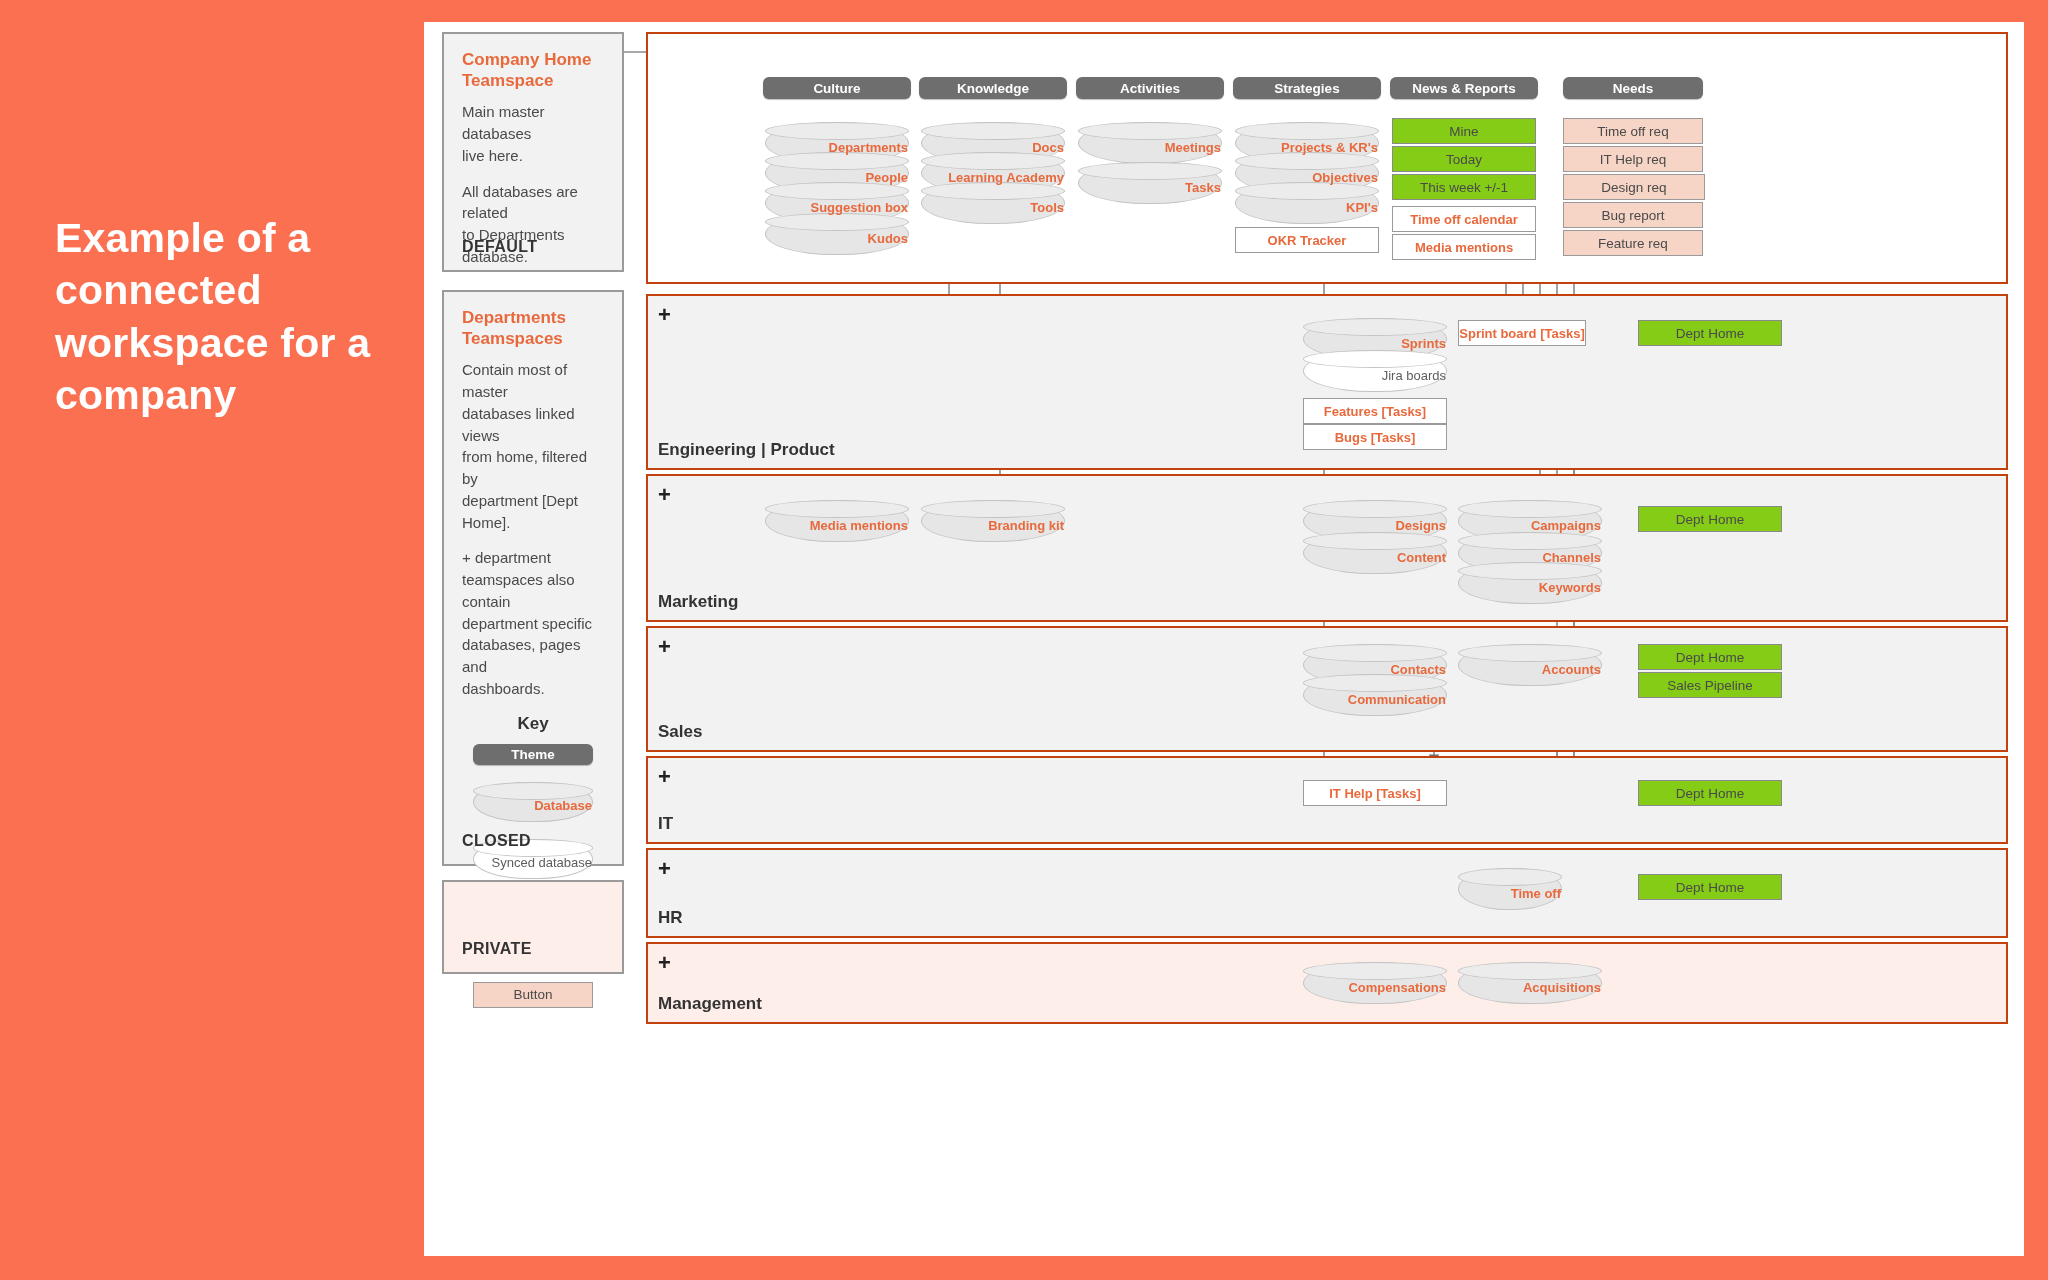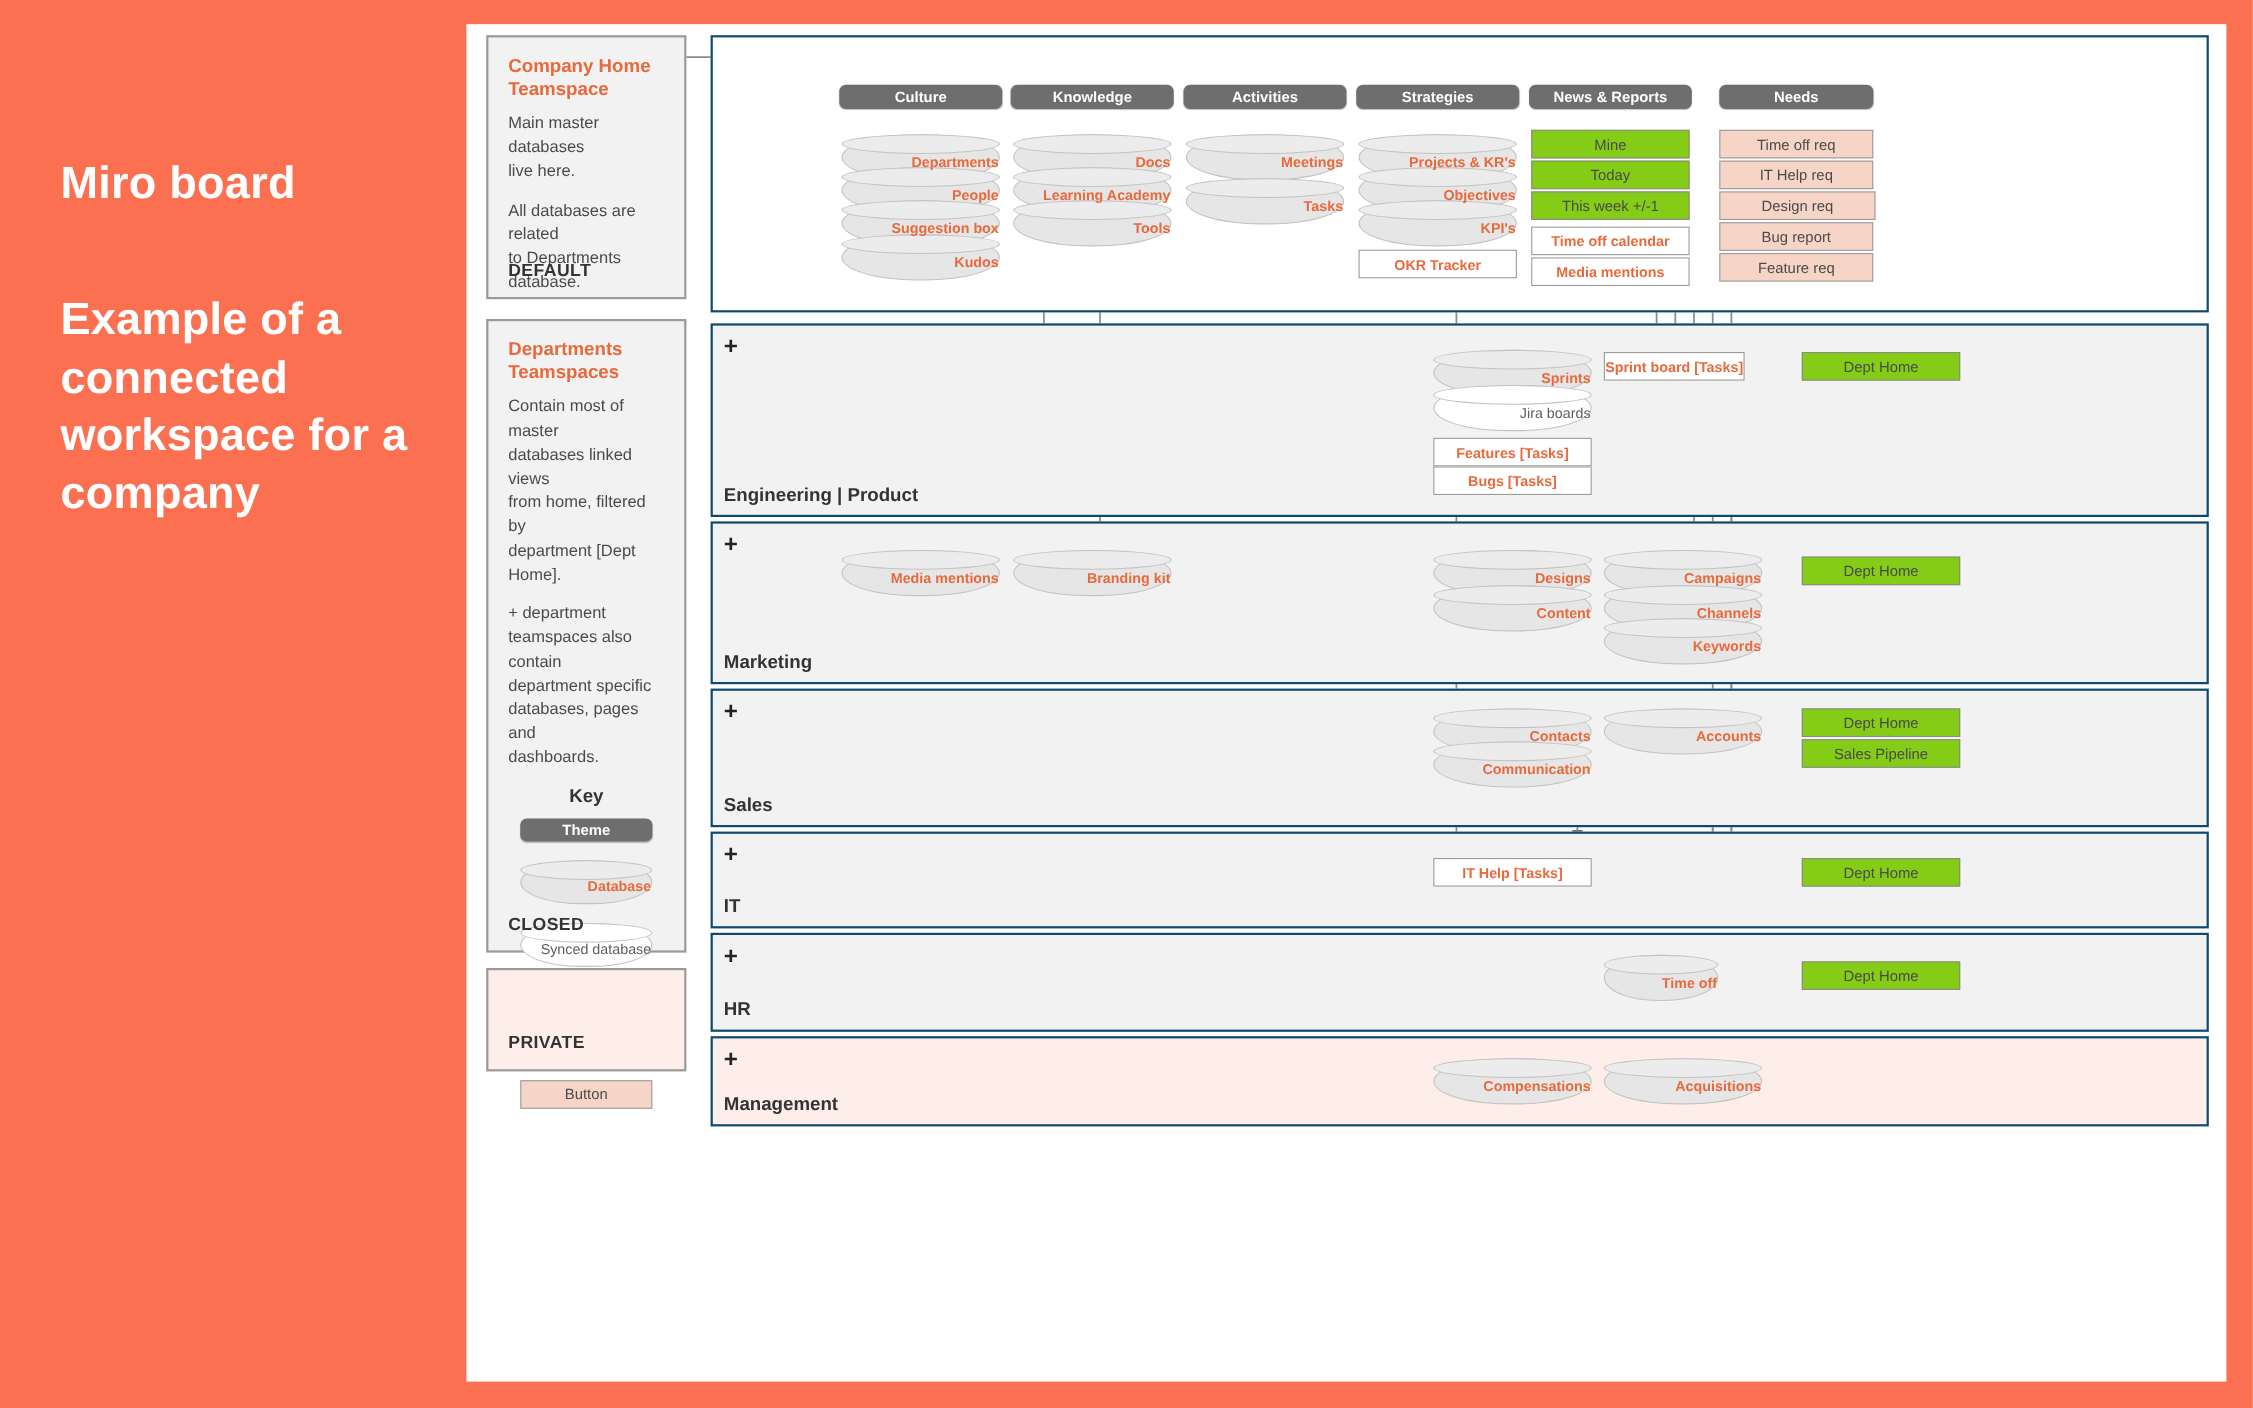--- a/index.html
+++ b/index.html
@@ -18,21 +18,21 @@
   #left-caption .cap-title{font-size:41px;letter-spacing:.2px;}
   #left-caption .cap-body{font-size:41px;margin-top:72px;letter-spacing:.2px;}
 
   
   #canvas{
     position:absolute;left:424px;top:22px;width:1600px;height:1234px;
     background:#ffffff;
   }
 
   
-  .panel{position:absolute;background:#f2f2f2;border:2px solid #0c4a6e;box-sizing:border-box;}
+  .panel{position:absolute;background:#f2f2f2;border:2px solid #c2410c;box-sizing:border-box;}
   .panel.white{background:#ffffff;}
   .panel.private{background:#fdeee9;}
 
   
   .side-card{position:absolute;left:18px;box-sizing:border-box;
     border:2px solid #9a9a9a;background:#f2f2f2;padding:16px 18px;}
   .side-title{color:#e8693c;font-weight:bold;font-size:17px;line-height:1.22;margin-bottom:10px;}
   .side-text{color:#4a4a4a;font-size:15px;line-height:1.45;margin-bottom:14px;white-space:pre-line;}
   .side-footer{position:absolute;left:18px;bottom:14px;font-size:16px;font-weight:bold;color:#333;letter-spacing:.4px;}
 
@@ -88,21 +88,20 @@
   
   .lane-label{position:absolute;font-size:17px;font-weight:bold;color:#333;}
   .lane-plus{position:absolute;font-size:22px;font-weight:bold;color:#222;line-height:1;}
 
   #wires{position:absolute;left:0;top:0;width:1600px;height:1234px;pointer-events:none;}
 </style>
 </head>
 <body>
 
 <div id="left-caption">
-  <div class="cap-title">Miro board</div>
   <div class="cap-body">Example of
 a connected
 workspace
 for a company</div>
 </div>
 
 <div id="canvas">
 
   <svg id="wires" viewBox="0 0 1600 1234">
     <defs>

